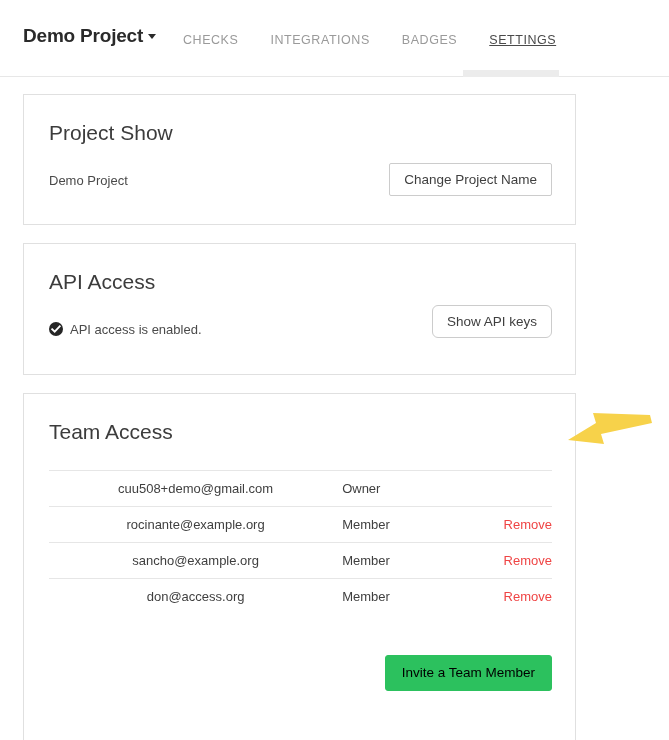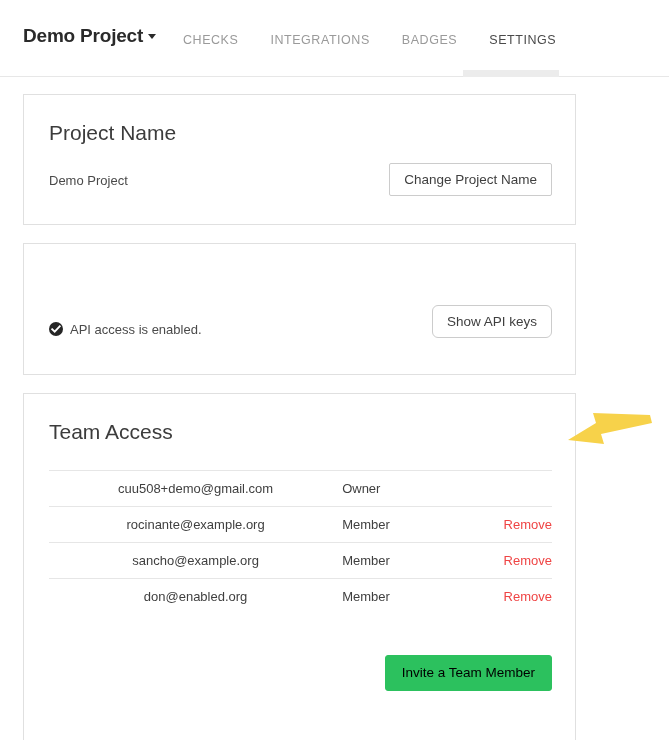--- a/index.html
+++ b/index.html
@@ -56,21 +56,21 @@
     display: inline-block;
     font-size: 12.5px;
     letter-spacing: 0.55px;
     color: #9a9a9a;
     text-transform: uppercase;
     margin-right: 32px;
     white-space: nowrap;
     cursor: pointer;
   }
   .nav-item:last-child { margin-right: 0; }
-  .nav-item.active { color: #4a4a4a; }
+  .nav-item.active { color: #4a4a4a; text-decoration: underline; }
 
   .tab-indicator {
     position: absolute;
     left: 463px;
     top: 70px;
     width: 96px;
     height: 7px;
     background: #ececec;
   }
 
@@ -187,26 +187,27 @@
   <div class="brand">
     <span>Demo Project</span><span class="caret"></span>
   </div>
   <div class="nav">
     <span class="nav-item">CHECKS</span><span class="nav-item">INTEGRATIONS</span><span class="nav-item">BADGES</span><span class="nav-item active">SETTINGS</span>
   </div>
 </div>
 <div class="tab-indicator"></div>
 
 <div class="card" id="card-project">
-  <div class="card-title">Project Name</div>
+  <div class="card-title">Project Show</div>
   <div class="card-value" style="top:78px;">Demo Project</div>
   <button class="btn-default" style="right:23px; top:68px;">Change Project Name</button>
 </div>
 
 <div class="card" id="card-api">
+  <div class="card-title">API Access</div>
   <svg class="check-icon" viewBox="0 0 16 16">
     <circle cx="8" cy="8" r="8" fill="#262626"></circle>
     <path d="M3.6 8.2 L6.5 11.1 L12.3 4.9" fill="none" stroke="#ffffff" stroke-width="2.1" stroke-linecap="square"></path>
   </svg>
   <div class="card-value" style="left:46px; top:78px;">API access is enabled.</div>
   <button class="btn-default" style="right:23px; top:61px;border-radius:6px;">Show API keys</button>
 </div>
 
 <div class="card" id="card-team">
   <div class="card-title">Team Access</div>
@@ -222,21 +223,21 @@
         <td class="col-email">rocinante@example.org</td>
         <td class="col-role">Member</td>
         <td class="col-act"><a class="remove-link">Remove</a></td>
       </tr>
       <tr>
         <td class="col-email">sancho@example.org</td>
         <td class="col-role">Member</td>
         <td class="col-act"><a class="remove-link">Remove</a></td>
       </tr>
       <tr>
-        <td class="col-email">don@enabled.org</td>
+        <td class="col-email">don@access.org</td>
         <td class="col-role">Member</td>
         <td class="col-act"><a class="remove-link">Remove</a></td>
       </tr>
     </tbody>
   </table>
 
   <button class="btn-success" style="right:23px; top:261px;">Invite a Team Member</button>
 </div>
 
 <svg class="arrow-annotation" viewBox="0 0 95 45">

